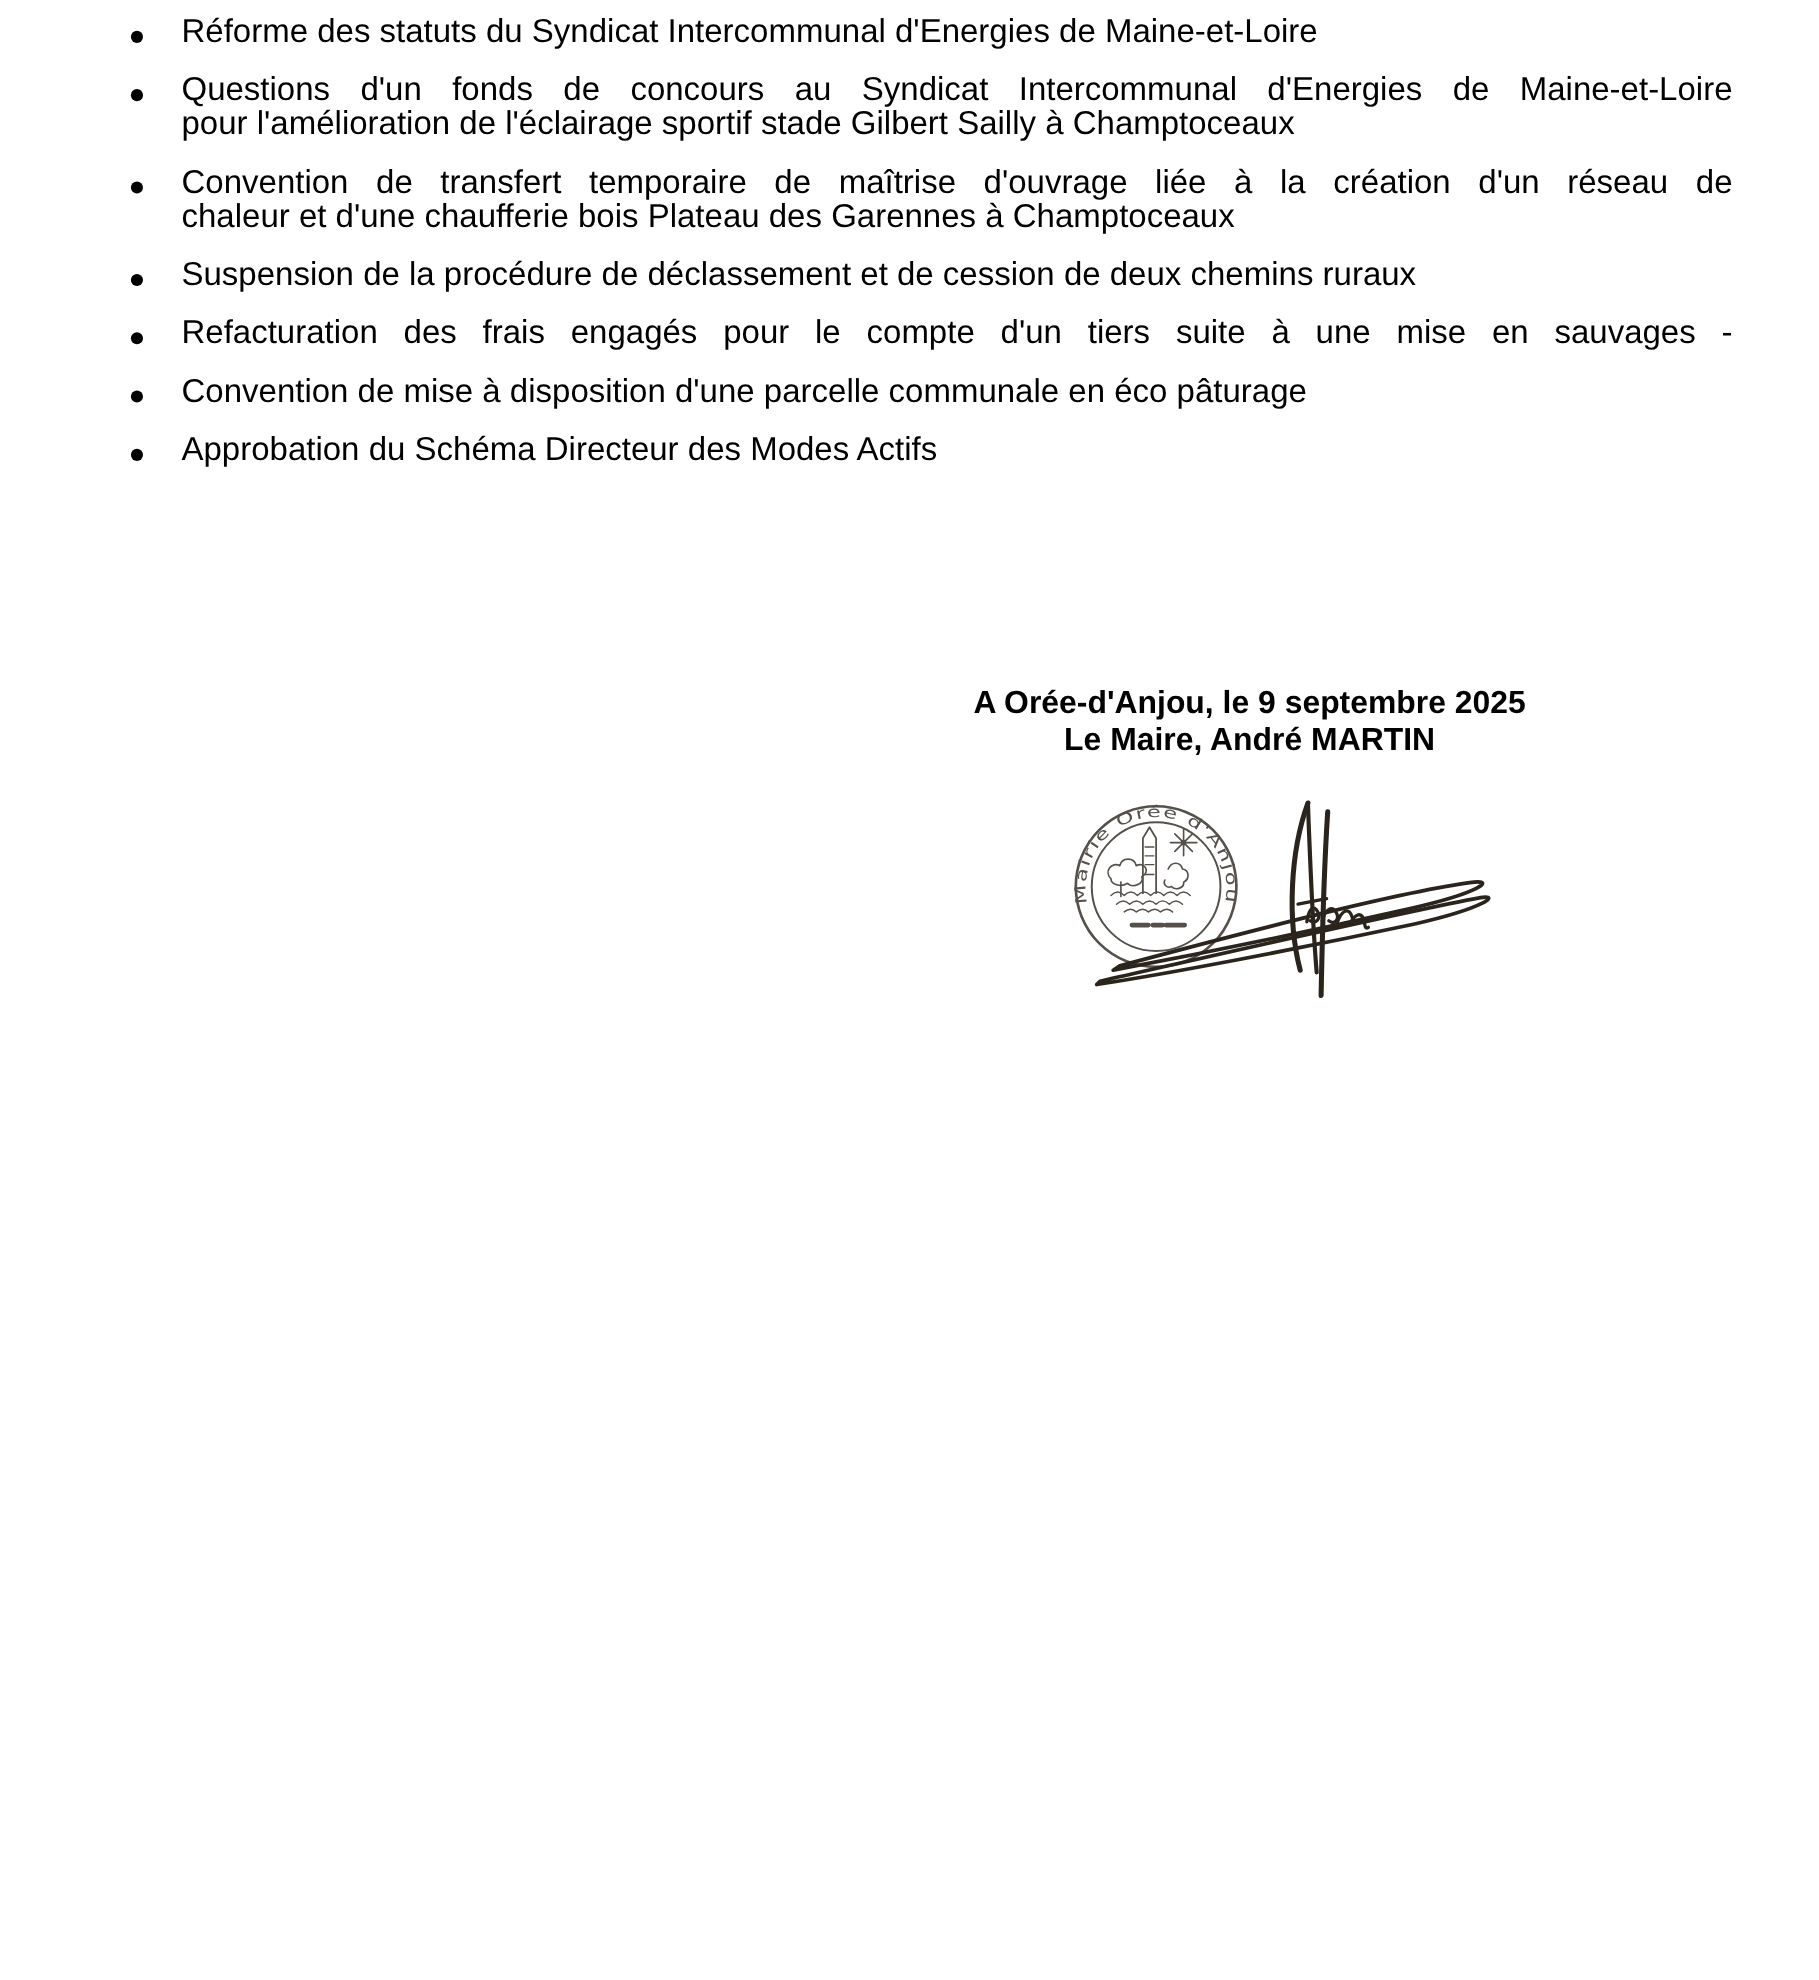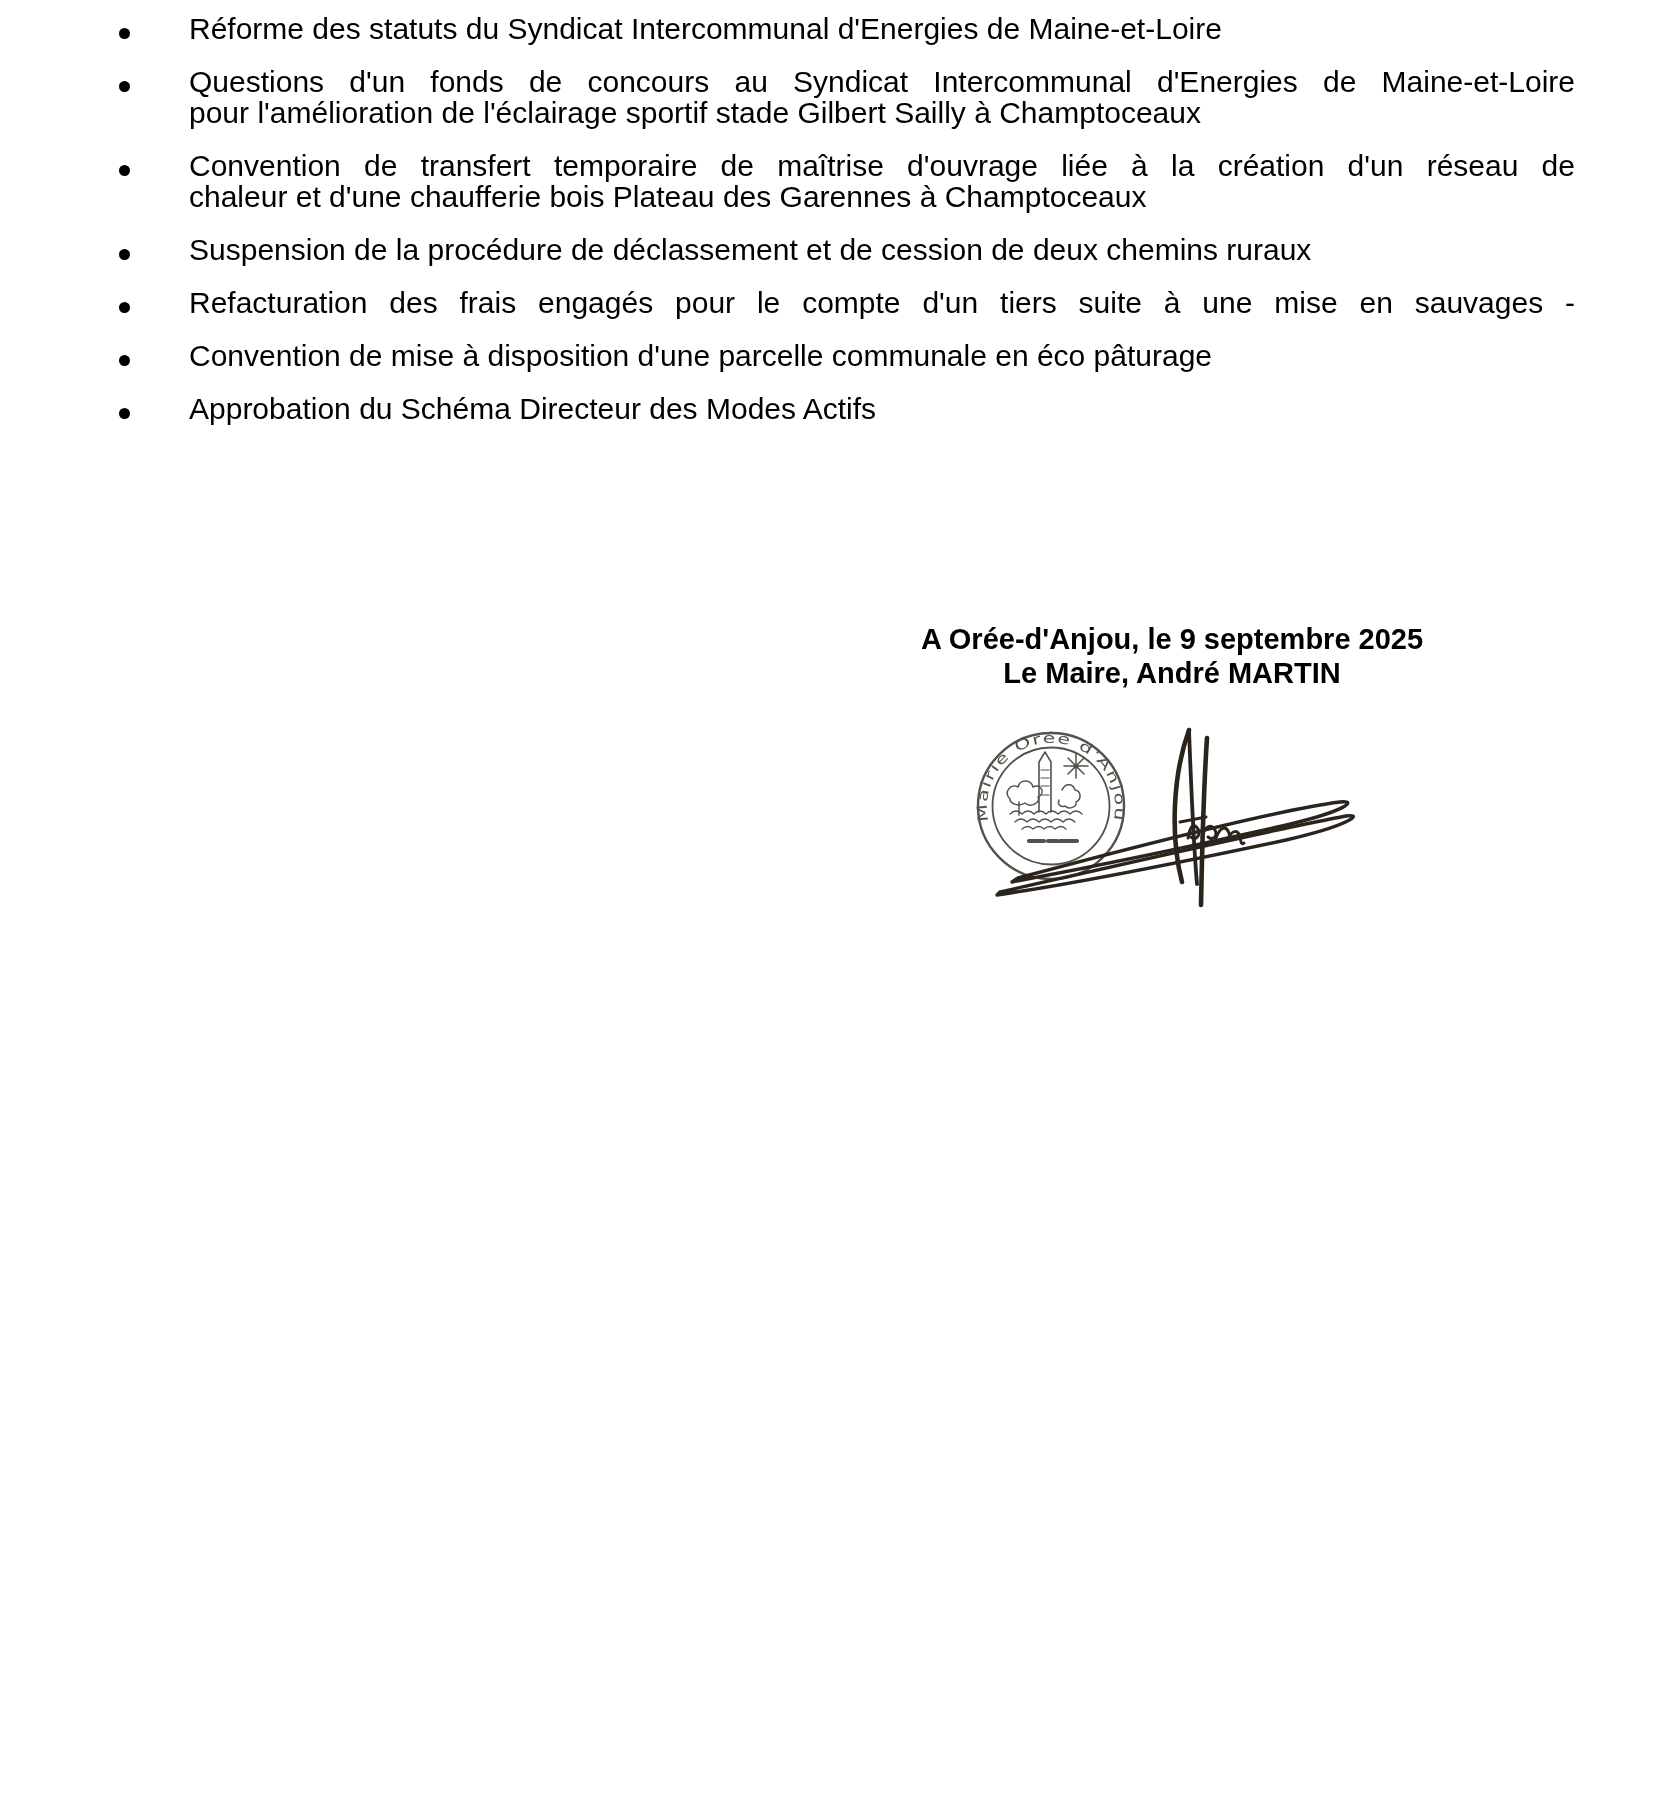--- a/index.html
+++ b/index.html
@@ -16,24 +16,24 @@
     position:absolute;left:165px;top:13px;width:1410px;
     list-style:none;margin:0;padding:0;
     font-size:30px;line-height:31px;color:var(--text,#000);
   }
   ul.agenda li{position:relative;margin:0 0 22px 0;}
   ul.agenda li:last-child{margin-bottom:0;}
   ul.agenda li::before{
     content:"";position:absolute;left:-46px;top:15px;
     width:11px;height:11px;border-radius:50%;background:var(--text,#000);
   }
-  .line{text-align:justify;text-align-last:justify;margin-left:24px;}
+  .line{text-align:justify;text-align-last:justify;}
   .line.last{text-align:justify;text-align-last:left;}
   .sig-head{
-    position:absolute;left:832px;top:622px;width:680px;
+    position:absolute;left:796px;top:622px;width:680px;
     text-align:center;font-weight:bold;font-size:29px;line-height:34px;
     color:var(--text,#000);
   }
   .stamp-sig{position:absolute;left:930px;top:698px;width:430px;height:212px;}
   .stamp-stroke{stroke:var(--stamp-ink,#55504a);fill:none;stroke-linecap:round;stroke-linejoin:round;}
   .stamp-fill{fill:var(--stamp-ink,#55504a);}
   .sig-stroke{stroke:var(--sig-ink,#2a241d);fill:none;stroke-linecap:round;stroke-linejoin:round;}
   .arc-text{
     font-family:"DejaVu Sans", sans-serif;
     font-size:14px;letter-spacing:1px;

